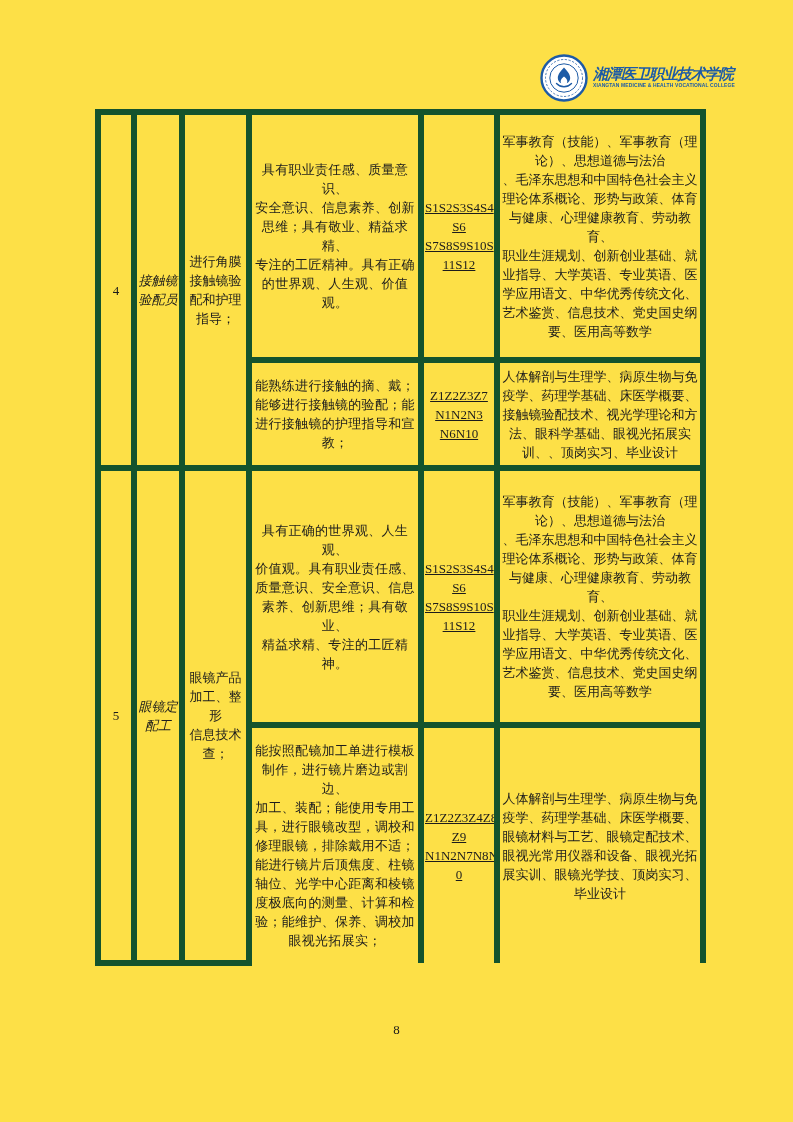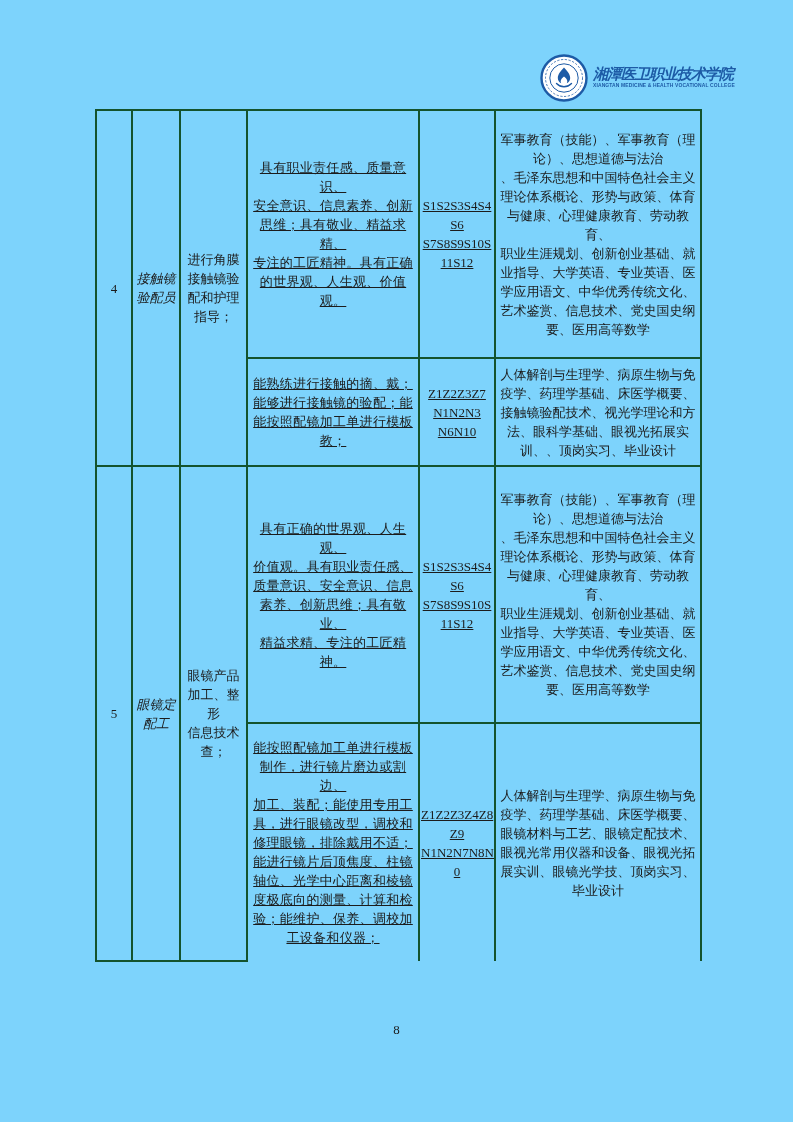--- a/index.html
+++ b/index.html
@@ -1,21 +1,21 @@
 <!DOCTYPE html>
 <html><head>
 <meta charset="utf-8">
 <style>
   html,body{margin:0;padding:0;}
   body{
     width:793px;height:1122px;position:relative;background:#ffffff;
     font-family:"Liberation Serif","DejaVu Serif",serif;color:#1c1c1c;
     overflow:hidden;
   }
-  .page{position:absolute;inset:0;background:#7dd3fc;}
+  .page{position:absolute;inset:0;background:#fde047;}
 
   
   .logo{position:absolute;left:540px;top:54px;display:flex;align-items:center;gap:5px;}
   .emblem{width:48px;height:48px;flex:0 0 auto;}
   .logo-text{display:flex;flex-direction:column;justify-content:center;}
   .logo-cn{
     color:#1d5ba6;font-weight:bold;font-style:italic;
     font-size:15px;letter-spacing:-1px;line-height:18px;white-space:nowrap;
     font-family:"Liberation Serif","DejaVu Serif",serif;
   }
@@ -25,34 +25,34 @@
     font-family:"Liberation Sans","DejaVu Sans",sans-serif;
   }
 
   
   table.main{
     position:absolute;left:95px;top:109px;width:605px;
     border-collapse:collapse;table-layout:fixed;
     border-top:2px solid #4c4c4c;
   }
   table.main td{
-    border:2px solid #14532d;
+    border:6px solid #14532d;
     vertical-align:middle;text-align:center;
     white-space:pre-line;
     padding:1px 1px;overflow:hidden;
     font-size:13px;line-height:19px;
   }
   tr.row-last td{border-bottom:none;}
   .h-r4a{height:248px;} .h-r4b{height:108px;}
   .h-r5a{height:257px;} .h-r5b{height:238px;}
 
   .cell-no{font-size:13px;}
   .cell-post{line-height:30px;font-size:13.5px;font-style:italic;}
   .cell-duty{line-height:30px;font-size:13.5px;margin-top:32px;}
-  .cell-req{font-size:13px;line-height:19.3px;letter-spacing:0.3px;text-decoration:underline;}
+  .cell-req{font-size:13px;line-height:19.3px;letter-spacing:0.3px;}
   .cell-codes{font-size:13px;line-height:21px;font-family:"Liberation Serif","DejaVu Serif",serif;text-decoration:underline;}
   .cell-courses{font-size:13.2px;line-height:19.5px;}
 
   
   .page-number{
     position:absolute;left:0;right:0;top:1022px;text-align:center;
     font-size:13px;color:#1c1c1c;
   }
 </style>
 </head>
@@ -108,21 +108,21 @@
 与健康、心理健康教育、劳动教育、
 职业生涯规划、创新创业基础、就
 业指导、大学英语、专业英语、医
 学应用语文、中华优秀传统文化、
 艺术鉴赏、信息技术、党史国史纲
 要、医用高等数学</td>
       </tr>
       <tr class="h-r4b">
         <td class="cell-req">能熟练进行接触的摘、戴；
 能够进行接触镜的验配；能
-能按照配镜加工单进行模板
+进行接触镜的护理指导和宣
 教；</td>
         <td class="cell-codes">Z1Z2Z3Z7
 N1N2N3
 N6N10</td>
         <td class="cell-courses">人体解剖与生理学、病原生物与免
 疫学、药理学基础、床医学概要、
 接触镜验配技术、视光学理论和方
 法、眼科学基础、眼视光拓展实
 训、、顶岗实习、毕业设计</td>
       </tr>
@@ -157,21 +157,21 @@
       <tr class="h-r5b row-last">
         <td class="cell-req">能按照配镜加工单进行模板
 制作，进行镜片磨边或割边、
 加工、装配；能使用专用工
 具，进行眼镜改型，调校和
 修理眼镜，排除戴用不适；
 能进行镜片后顶焦度、柱镜
 轴位、光学中心距离和棱镜
 度极底向的测量、计算和检
 验；能维护、保养、调校加
-工设备和仪器；</td>
+眼视光拓展实；</td>
         <td class="cell-codes">Z1Z2Z3Z4Z8
 Z9
 N1N2N7N8N1
 0</td>
         <td class="cell-courses">人体解剖与生理学、病原生物与免
 疫学、药理学基础、床医学概要、
 眼镜材料与工艺、眼镜定配技术、
 眼视光常用仪器和设备、眼视光拓
 展实训、眼镜光学技、顶岗实习、
 毕业设计</td>

